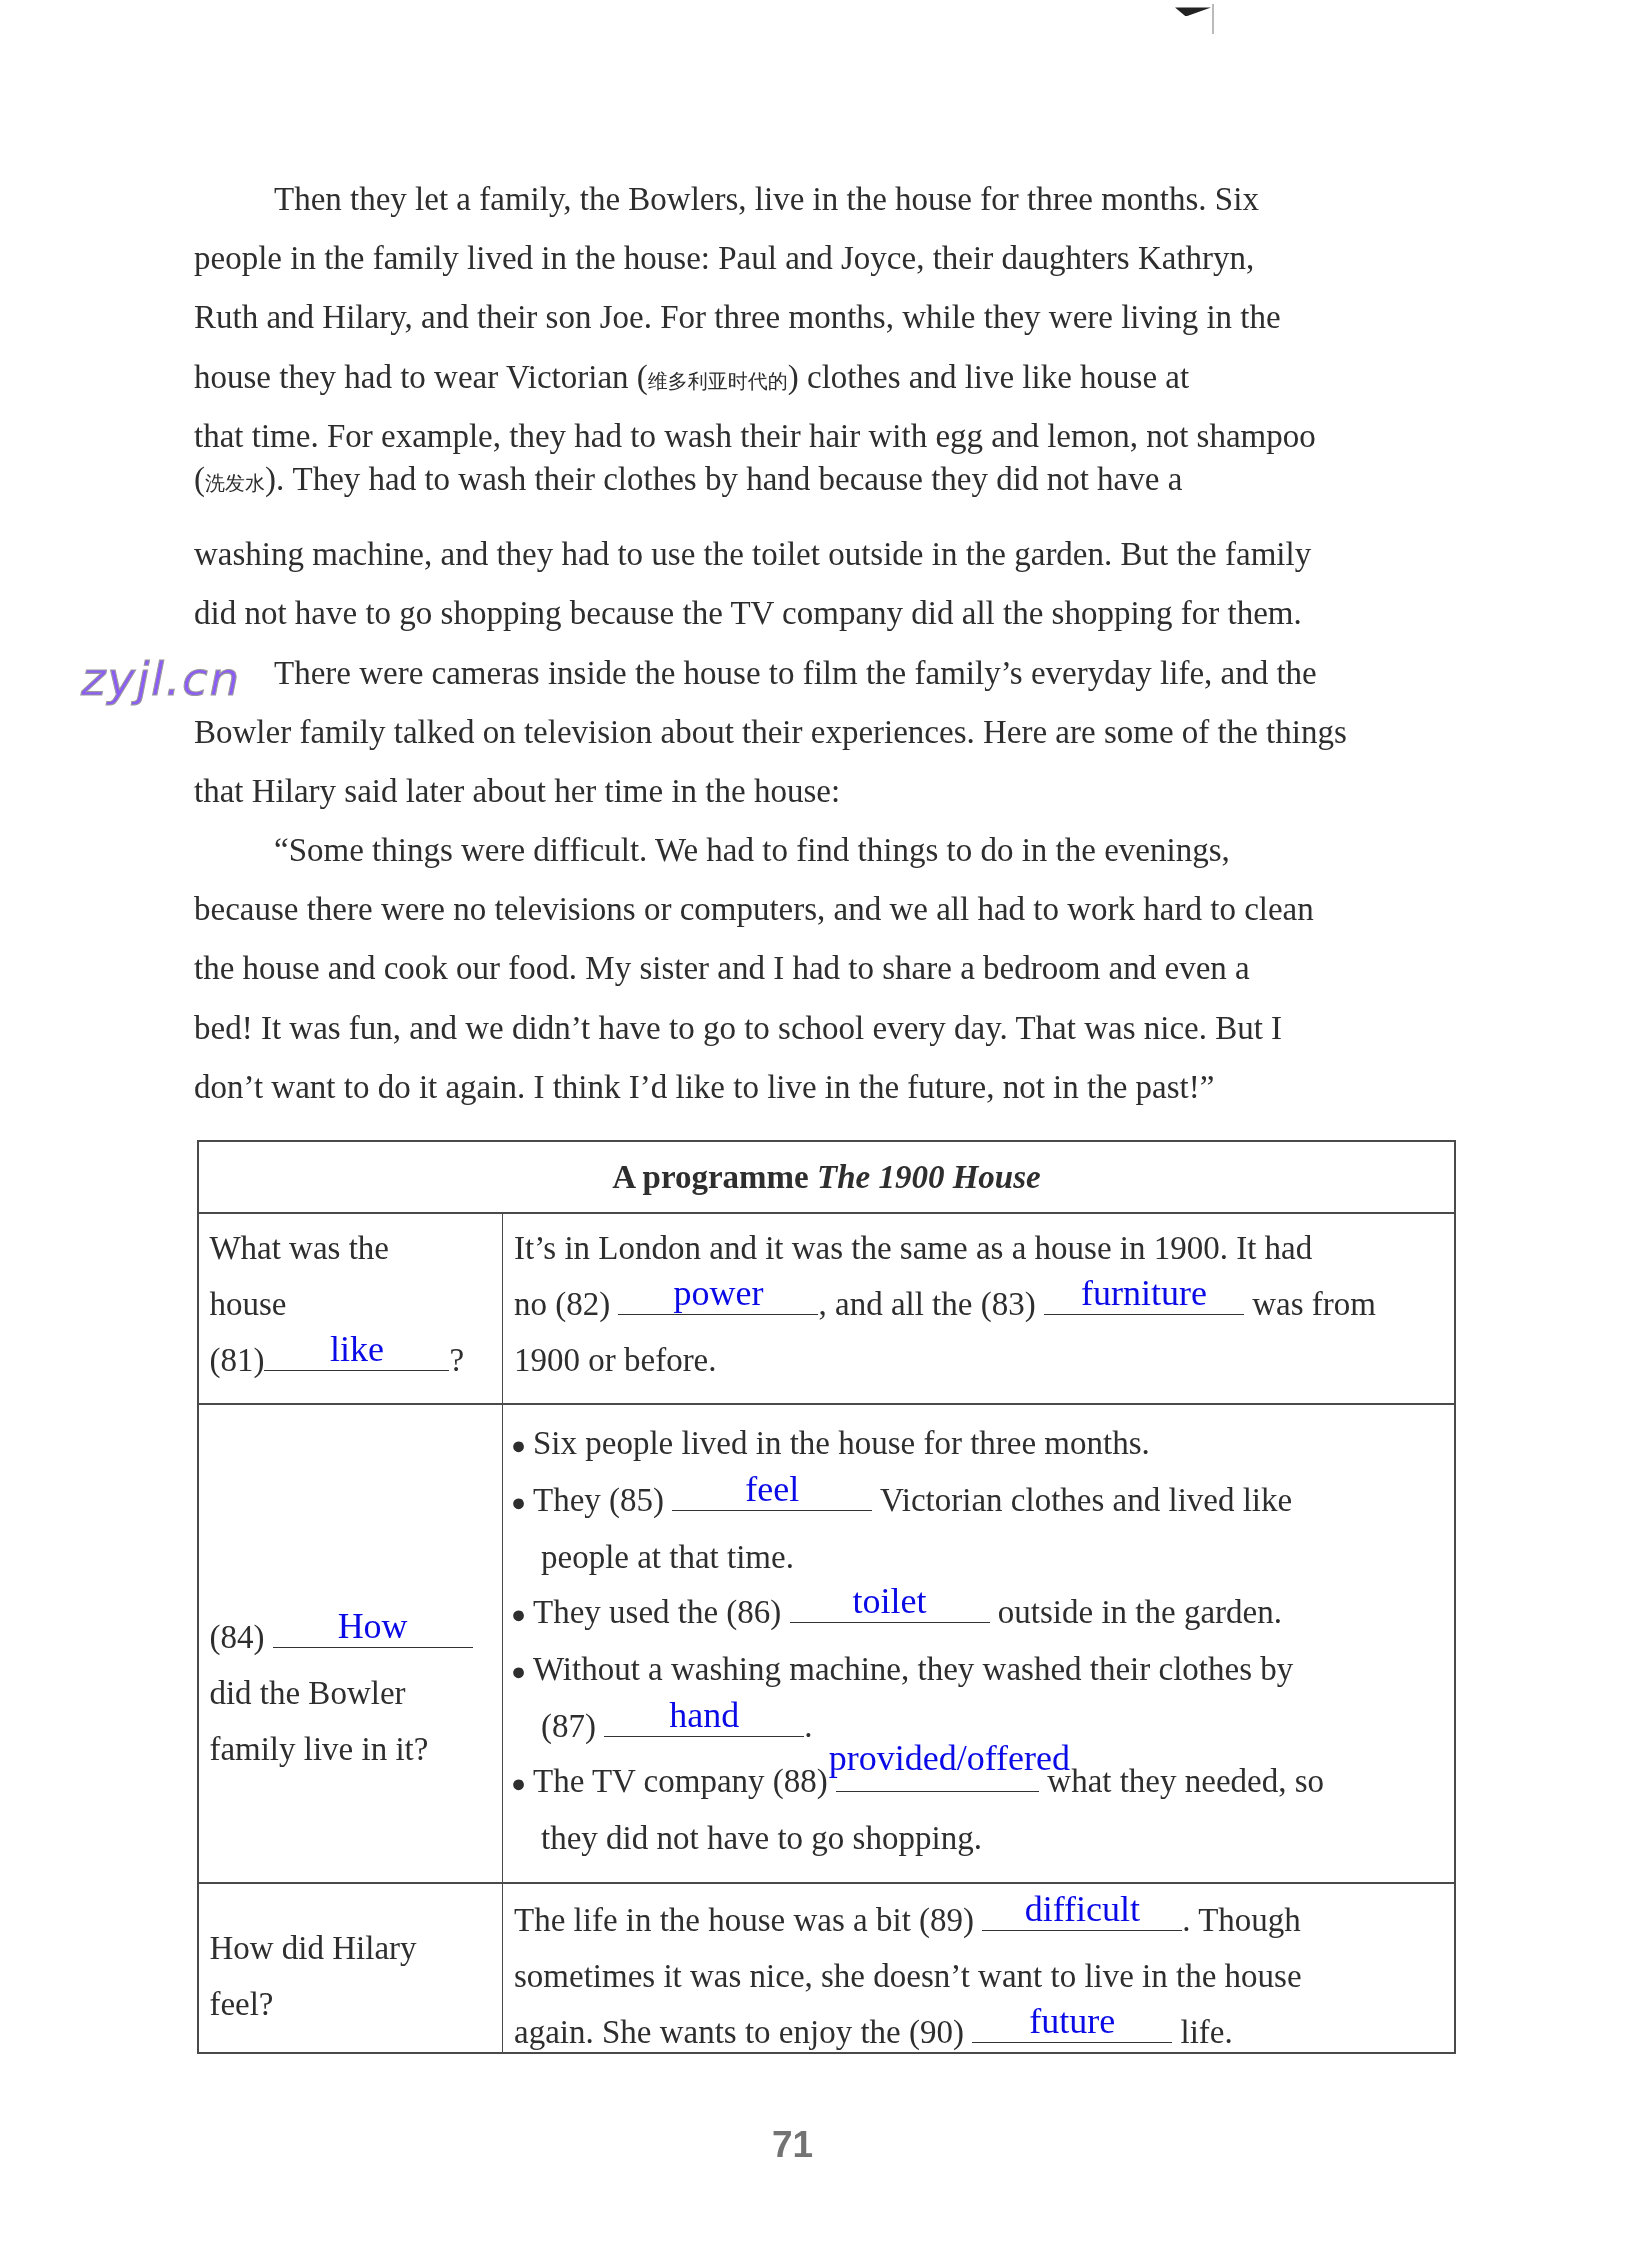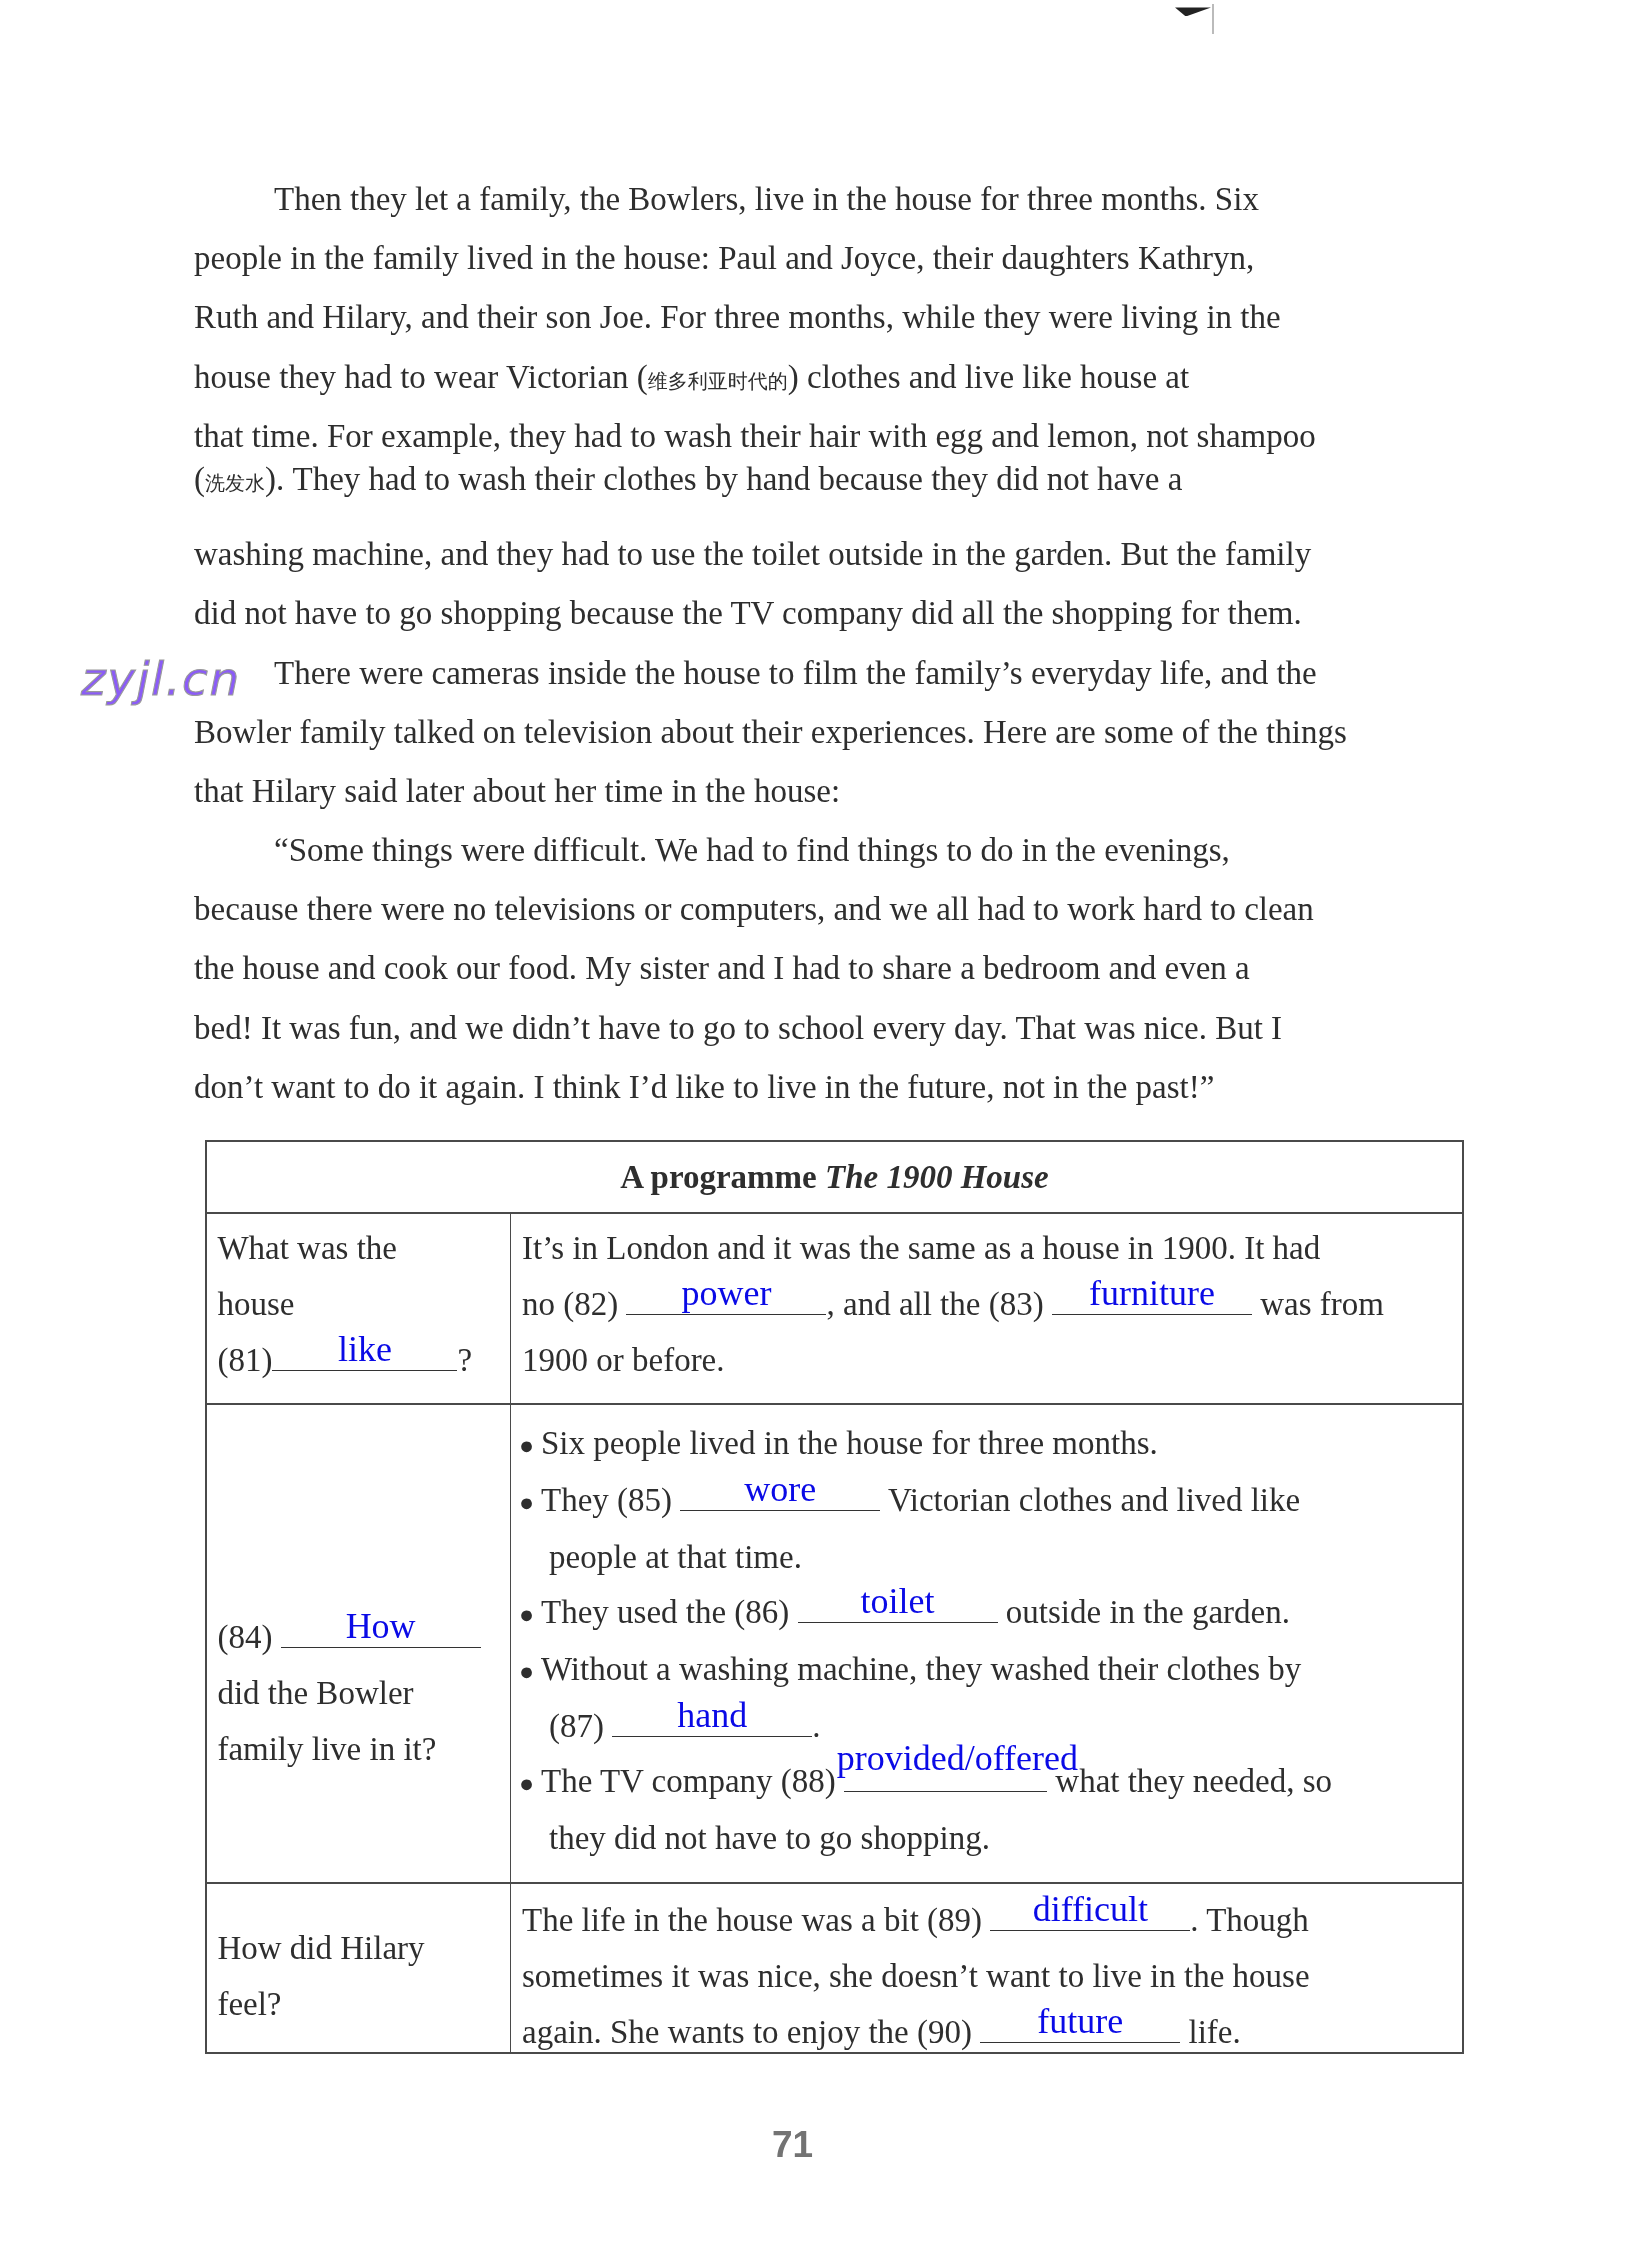--- a/index.html
+++ b/index.html
@@ -20,21 +20,21 @@
   }
   .para-line {
     position: absolute; left: 194px; width: 1257px;
     font-size: 33px; line-height: 59px; white-space: nowrap;
   }
   .indent { left: 274px; }
   .cjk { font-family: "DejaVu Sans", sans-serif; font-size: 20px; }
 
   .table {
     position: absolute; left: 197px; top: 1140px; width: 1259px; height: 914px;
-    border: 2.2px solid #4a4a4a; box-sizing: border-box; margin-left: 8px;
+    border: 2.2px solid #4a4a4a; box-sizing: border-box;
   }
   .hline { position: absolute; left: 0; right: 0; height: 0; border-top: 2.2px solid #4a4a4a; }
   .vline { position: absolute; left: 303px; width: 0; border-left: 1.5px solid #4a4a4a; }
   .table-title {
     position: absolute; left: 0; right: 0; top: 6px; text-align: center;
     font-size: 33px; font-weight: bold; line-height: 59px;
   }
   .table-title i { font-style: italic; }
   .cell-text {
     position: absolute; font-size: 33px; line-height: 56px; white-space: nowrap;
@@ -105,21 +105,21 @@
   </div>
 
   <div>
     <div class="cell-text" style="left:10.4px; top:467px">
       <div><span>(84) </span><span class="blank" style="width:200px"><span class="answer">How</span></span></div>
       <div>did the Bowler</div>
       <div>family live in it?</div>
     </div>
     <div class="cell-text" style="left:312px; top:274px; line-height:55px">
       <div><span class="bullet">●</span><span>Six people lived in the house for three months.</span></div>
-      <div><span class="bullet">●</span><span>They (85) </span><span class="blank" style="width:200px"><span class="answer">wore</span></span><span> Victorian clothes and lived like</span></div>
+      <div><span class="bullet">●</span><span>They (85) </span><span class="blank" style="width:200px"><span class="answer">feel</span></span><span> Victorian clothes and lived like</span></div>
       <div style="padding-left:30px">people at that time.</div>
       <div><span class="bullet">●</span><span>They used the (86) </span><span class="blank" style="width:200px"><span class="answer">toilet</span></span><span> outside in the garden.</span></div>
       <div><span class="bullet">●</span><span>Without a washing machine, they washed their clothes by</span></div>
       <div style="padding-left:30px"><span>(87) </span><span class="blank" style="width:200px"><span class="answer">hand</span></span><span>.</span></div>
       <div><span class="bullet">●</span><span>The TV company (88) </span><span class="blank" style="width:203px"><span class="answer wide" style="bottom:15px">provided/offered</span></span><span> what they needed, so</span></div>
       <div style="padding-left:30px">they did not have to go shopping.</div>
     </div>
   </div>
 
   <div>

